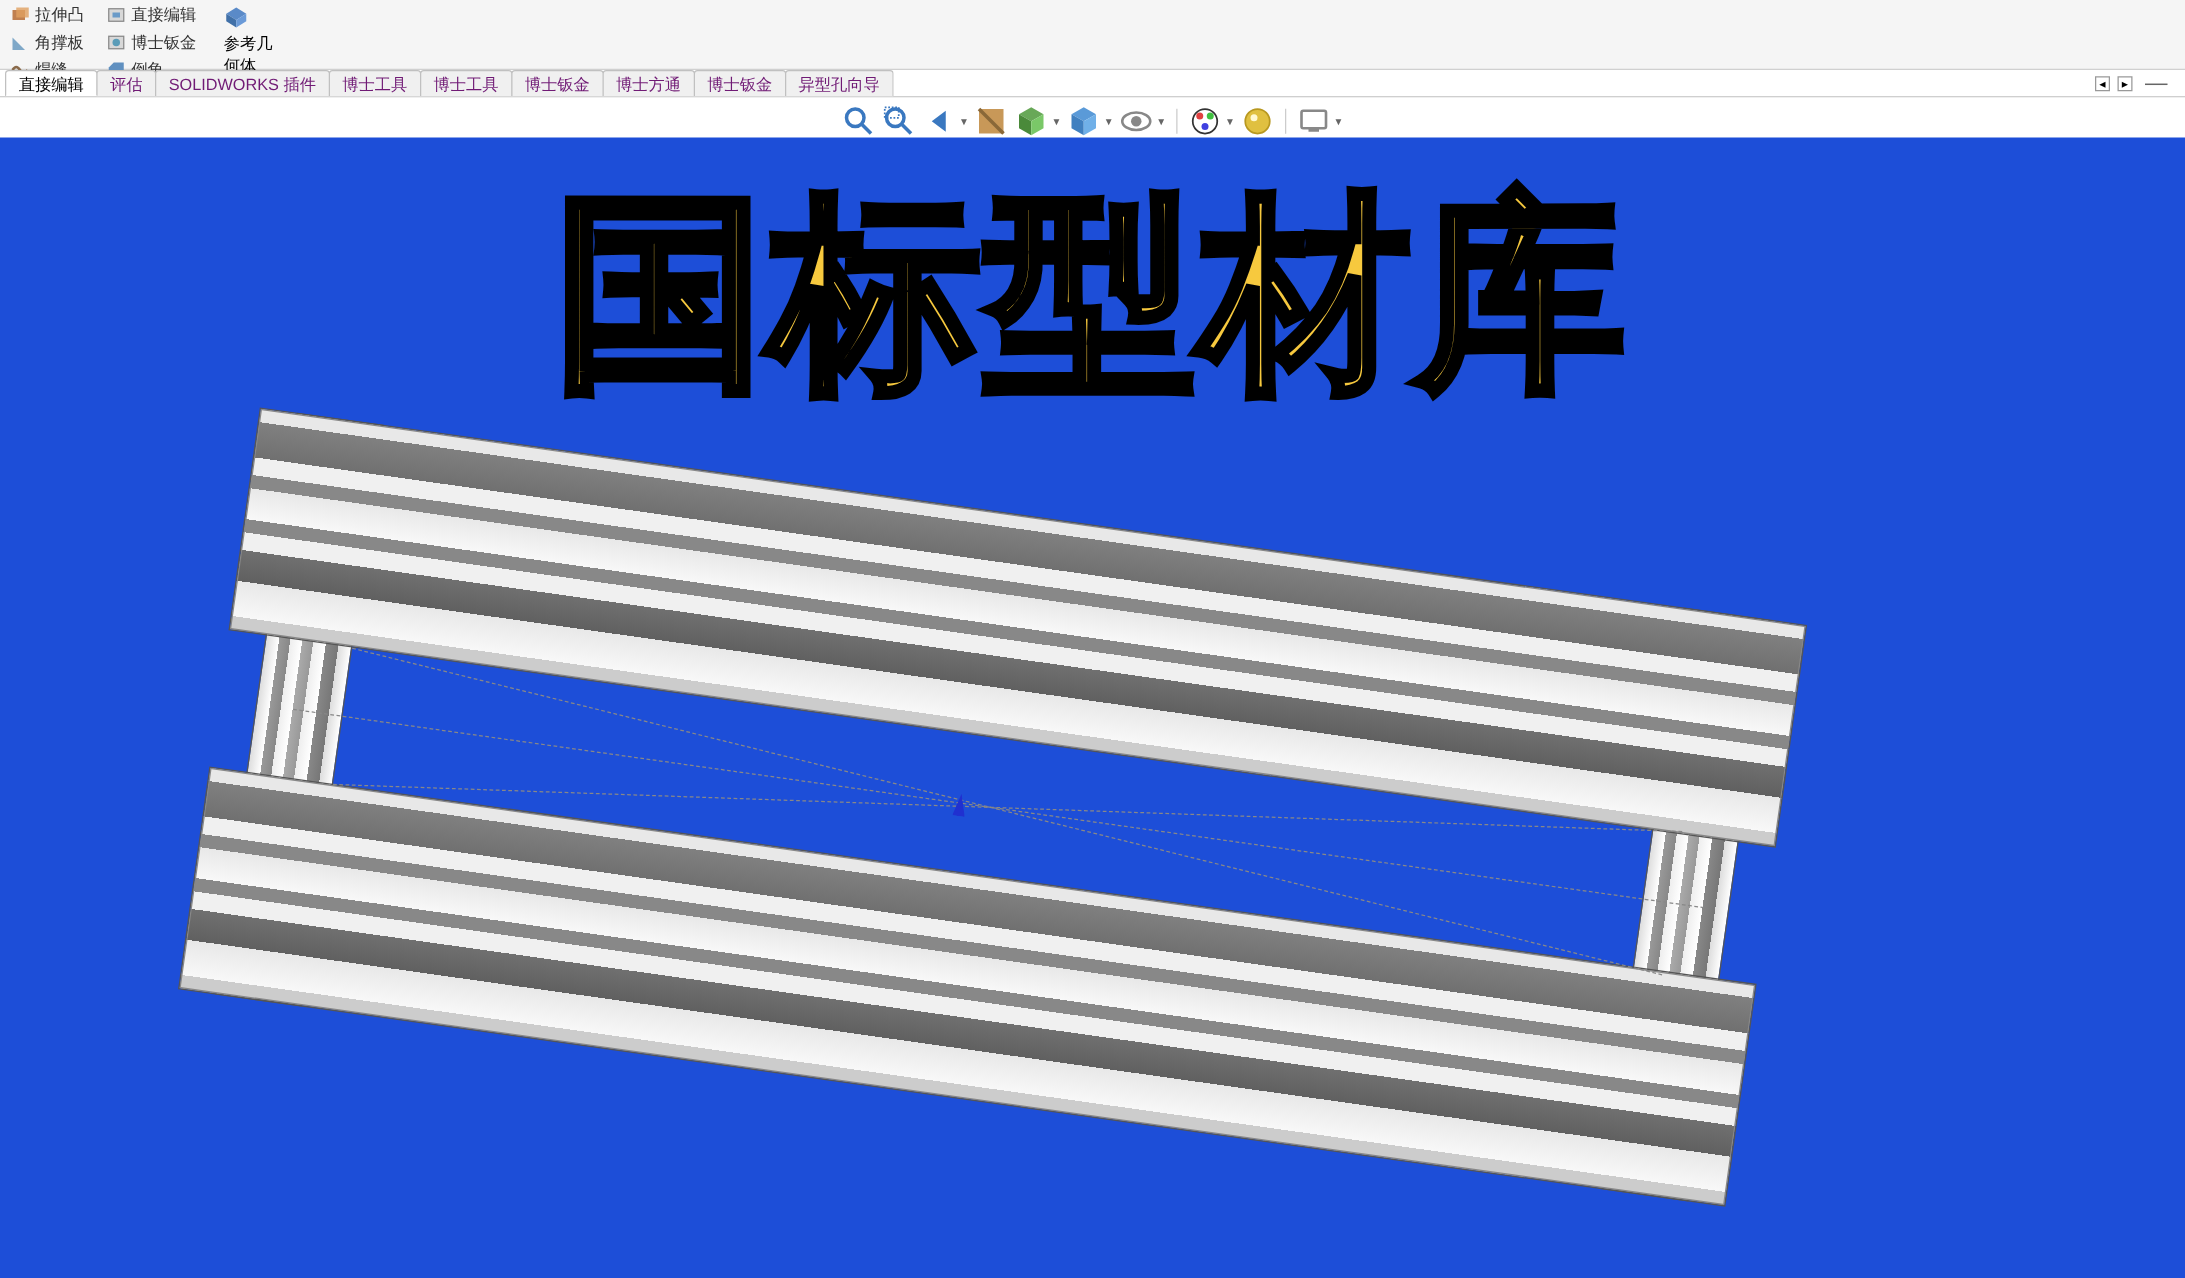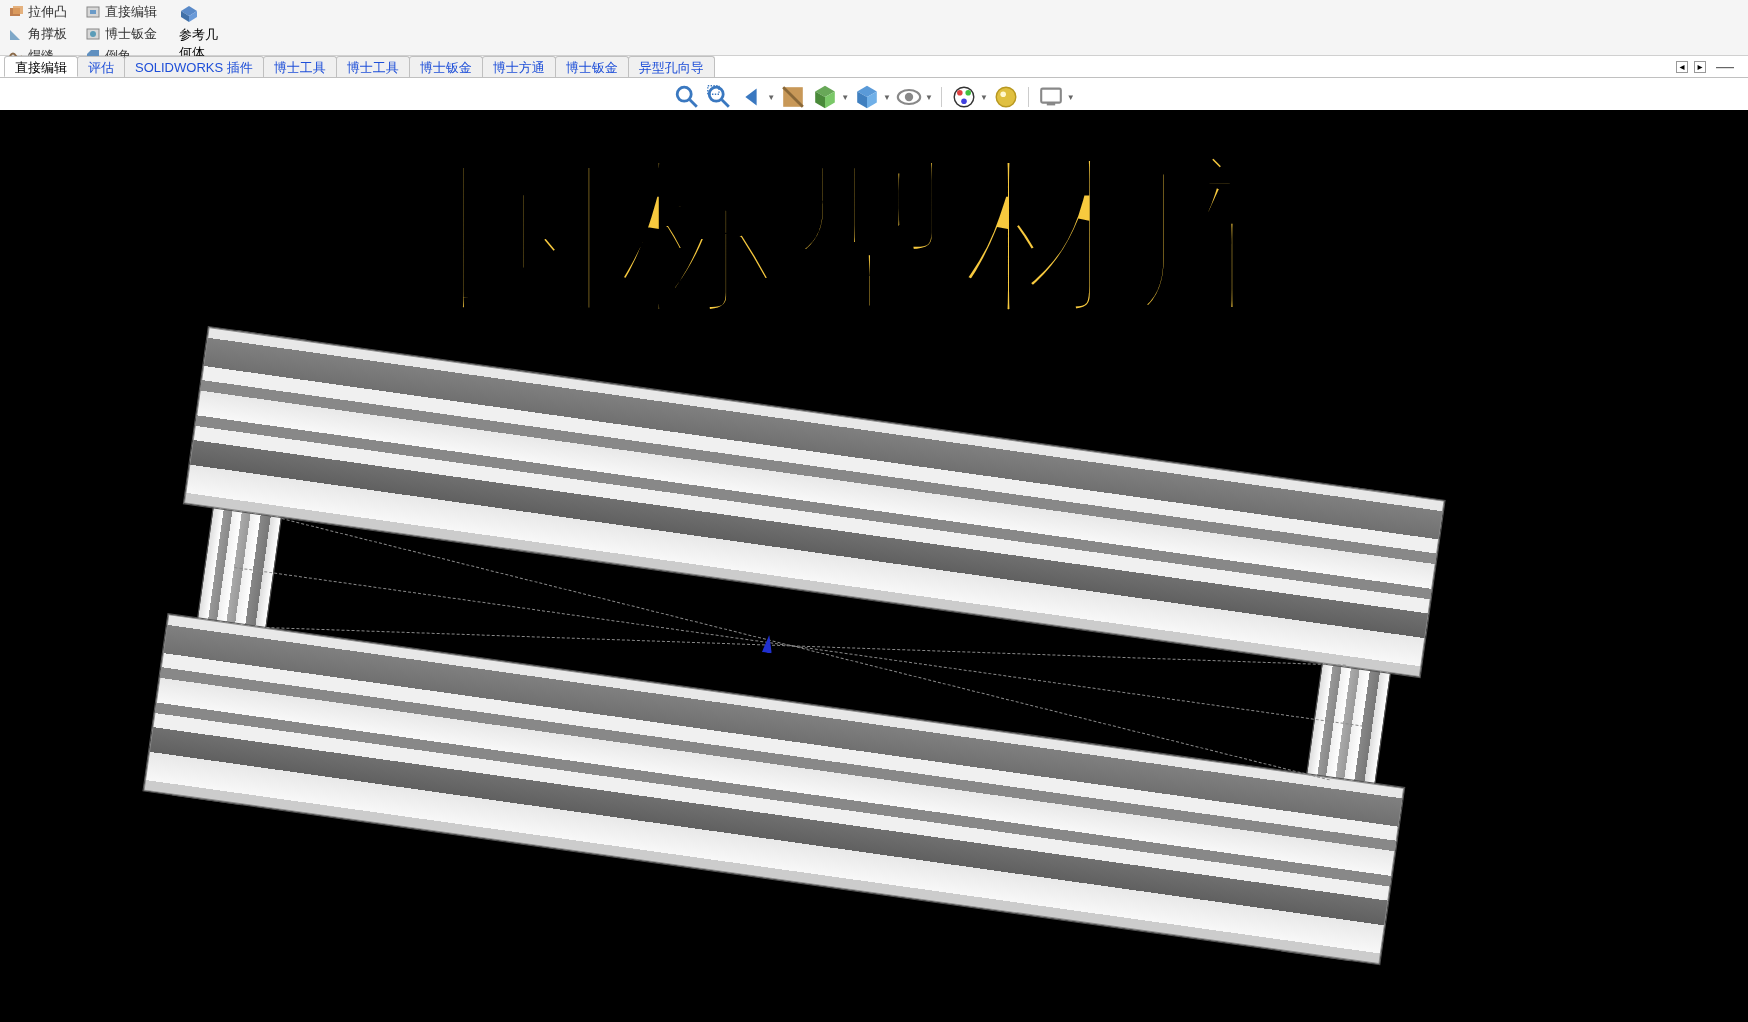--- a/index.html
+++ b/index.html
@@ -61,21 +61,21 @@
 .tabs-bar {
   display: flex;
   background: #ffffff;
   border-bottom: 1px solid #c0c0c0;
   height: 22px;
   padding-left: 4px;
 }
 .tab {
   padding: 2px 10px;
   font-size: 13px;
-  color: #1d4ed8;
+  color: #701a75;
   border: 1px solid #c0c0c0;
   border-bottom: none;
   background: #f0f0f0;
   margin-right: -1px;
   cursor: pointer;
   border-radius: 3px 3px 0 0;
 }
 .tab.active {
   background: #ffffff;
   color: #000;
@@ -137,21 +137,21 @@
   margin-left: -2px;
 }
 
 
 .viewport {
   position: absolute;
   top: 110px;
   left: 0;
   right: 0;
   bottom: 0;
-  background: #000000;
+  background: #1d4ed8;
   overflow: hidden;
 }
 
 
 .big-title {
   position: absolute;
   top: 14px;
   left: 50%;
   transform: translateX(-50%);
   font-size: 168px;

